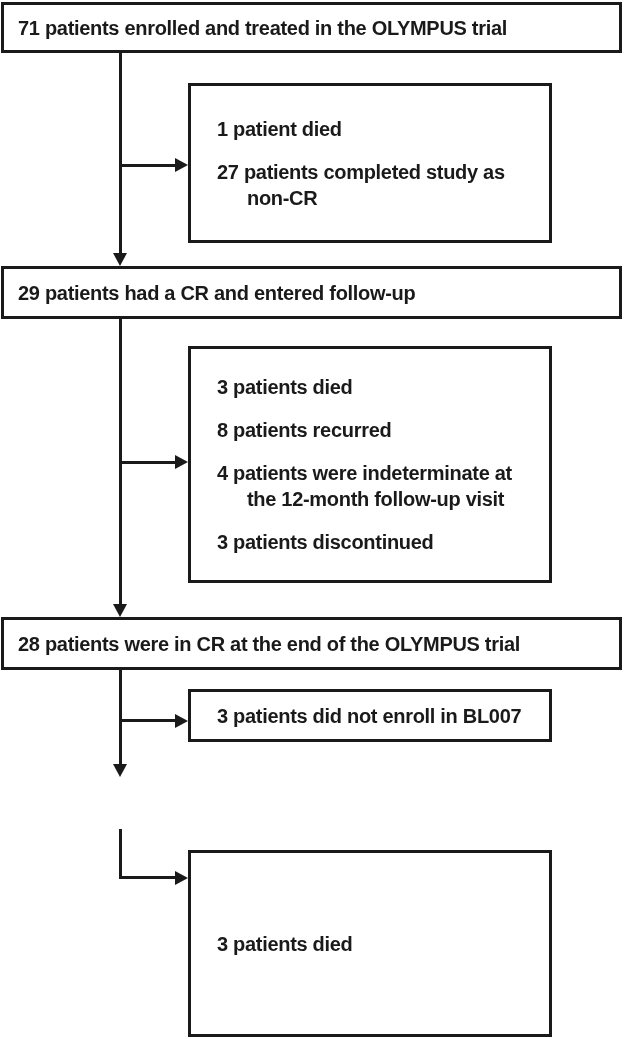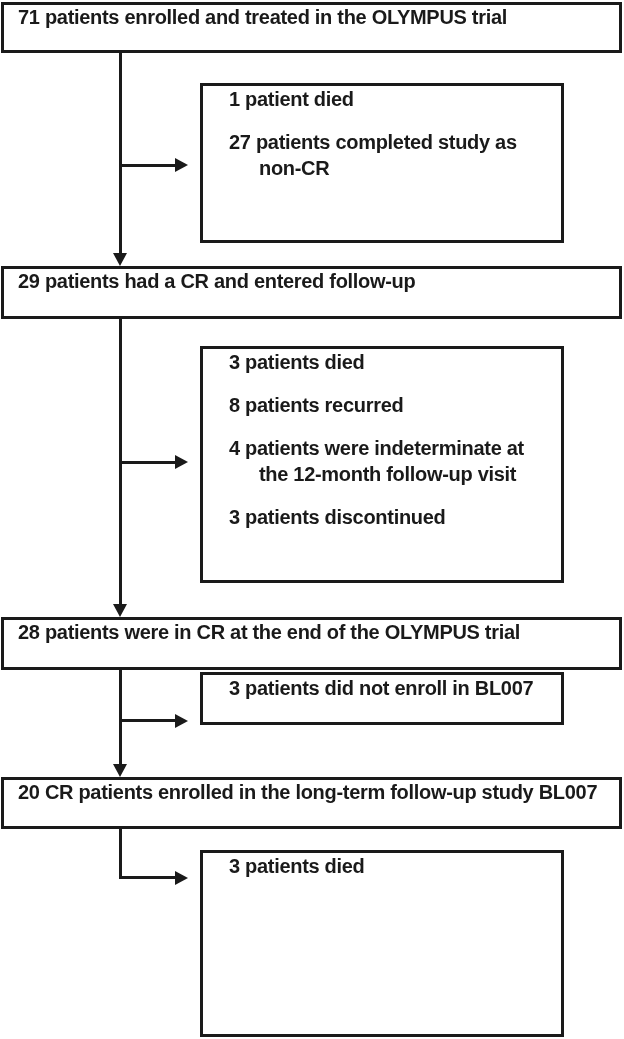--- a/index.html
+++ b/index.html
@@ -12,34 +12,33 @@
     font-family: "Liberation Sans", sans-serif;
     color: #1a1a1a;
     overflow: hidden;
   }
   .box {
     position: absolute;
     border: 3px solid #1a1a1a;
     background: #ffffff;
     display: flex;
     flex-direction: column;
-    justify-content: flex-start;
+    justify-content: center;
   }
   .box.main {
     left: 1px;
     width: 621px;
     padding-left: 14px;
   }
   .box.side {
     left: 188px;
     width: 364px;
     padding-left: 26px;
     padding-right: 6px;
     gap: 17px;
-    margin-left: 12px;
   }
   .mtext {
     font-size: 20px;
     font-weight: 700;
     letter-spacing: -0.3px;
     white-space: nowrap;
     line-height: 24px;
   }
   .item {
     font-size: 20px;
@@ -109,27 +108,24 @@
 
   <div class="box main" style="top:617px;height:53px">
     <span class="mtext">28 patients were in CR at the end of the OLYMPUS trial</span>
   </div>
 
   <div class="vline" style="top:670px;height:94px"></div>
   <div class="arrow-down" style="top:764px"></div>
   <div class="hline" style="top:719px"></div>
   <div class="arrow-right" style="top:714px"></div>
 
-  <div class="box side" style="top:672px;height:53px">
+  <div class="box side" style="top:689px;height:53px">
     <span class="item">3 patients did not enroll in BL007</span>
   </div>
 
-  <div class="box main" style="top:777px;height:52px">
-    <span class="mtext">20 CR patients enrolled in the long-term follow-up study BL007</span>
-  </div>
 
   <div class="vline" style="top:829px;height:50px"></div>
   <div class="hline" style="top:876px"></div>
   <div class="arrow-right" style="top:871px"></div>
 
   <div class="box side" style="top:850px;height:187px">
     <span class="item">3 patients died</span>
   </div>
 
 </div>

